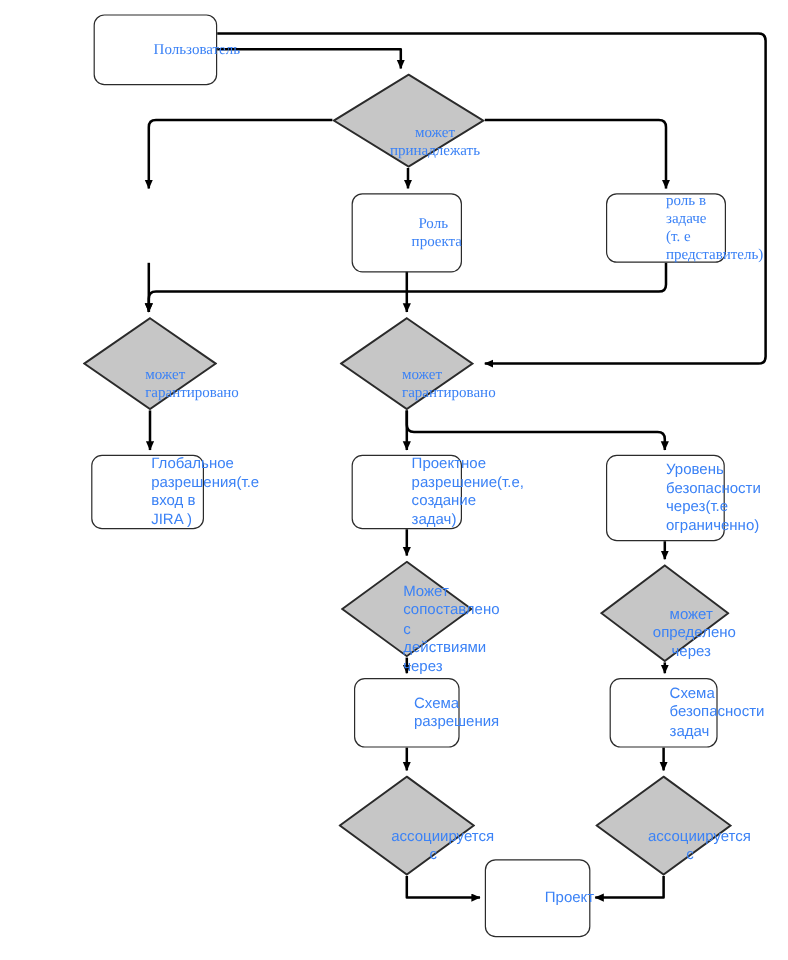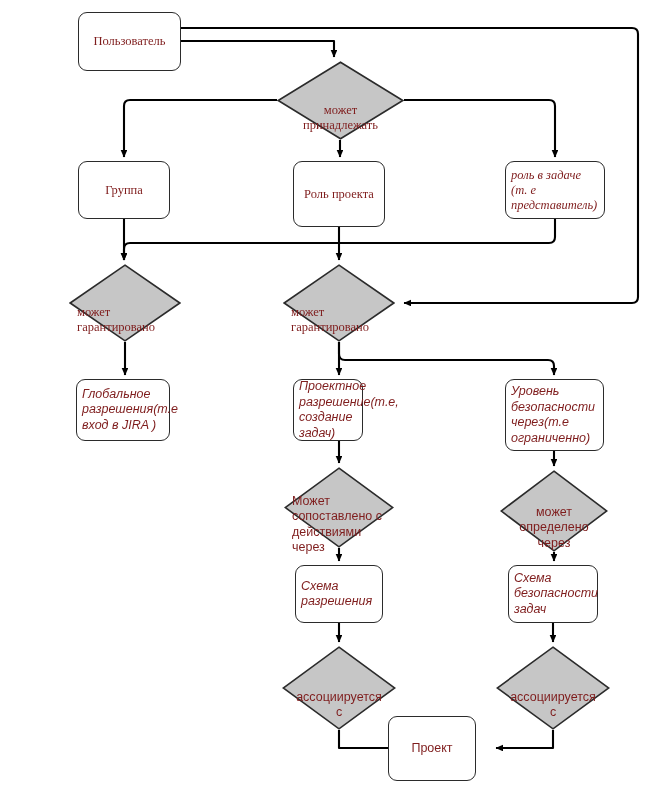--- a/index.html
+++ b/index.html
@@ -22,21 +22,22 @@
     width: 657px;
     height: 800px;
   }
   .node {
     position: absolute;
     box-sizing: border-box;
     display: flex;
     align-items: center;
     justify-content: center;
     text-align: center;
-    color: #7f1d1d;
+    color: #3b82f6;
+    padding-left: 44px;
   }
   
   .box {
     background: #ffffff;
     border: 1.6px solid #2b2b2b;
     border-radius: 9px;
   }
   .box-serif {
     font-family: "Liberation Serif", serif;
     font-size: 12.5px;
@@ -48,21 +49,20 @@
     line-height: 15.5px;
   }
   .box-inner {
     width: 100%;
     padding: 0 5px;
     box-sizing: border-box;
     white-space: pre-line;
   }
   .box-left .box-inner {
     text-align: left;
-    font-style: italic;
   }
   
   .diamond {
     background: transparent;
     border: none;
   }
   .diamond .dshape {
     position: absolute;
     left: 0;
     top: 0;
@@ -154,23 +154,20 @@
   </div>
 
   <div class="node diamond d-serif" style="left:277px; top:61px; width:127px; height:79px;">
     <svg class="dshape" viewBox="0 0 127 79" preserveAspectRatio="none">
       <polygon points="63.5,1.2 125.8,39.5 63.5,77.8 1.2,39.5" fill="#c6c6c6" stroke="#2b2b2b" stroke-width="1.6"></polygon>
     </svg>
     <div class="dlabel">может
 принадлежать</div>
   </div>
 
-  <div class="node box box-serif" style="left:78px; top:161px; width:92px; height:58px;">
-    <div class="box-inner">Группа</div>
-  </div>
 
   <div class="node box box-serif" style="left:293px; top:161px; width:92px; height:66px;">
     <div class="box-inner">Роль проекта</div>
   </div>
 
   <div class="node box box-serif box-left" style="left:505px; top:161px; width:100px; height:58px;">
     <div class="box-inner">роль в задаче
 (т. е
 представитель)</div>
   </div>
@@ -190,21 +187,21 @@
     <div class="dlabel dlabel-left">может
 гарантировано</div>
   </div>
 
   <div class="node box box-sans box-left" style="left:76px; top:379px; width:94px; height:62px;">
     <div class="box-inner">Глобальное
 разрешения(т.е
 вход в JIRA )</div>
   </div>
 
-  <div class="node box box-sans box-left" style="left:293px; top:379px; width:70px; height:62px;">
+  <div class="node box box-sans box-left" style="left:293px; top:379px; width:92px; height:62px;">
     <div class="box-inner">Проектное
 разрешение(т.е,
 создание задач)</div>
   </div>
 
   <div class="node box box-sans box-left" style="left:505px; top:379px; width:99px; height:72px;">
     <div class="box-inner">Уровень
 безопасности
 через(т.е
 ограниченно)</div>
@@ -249,17 +246,17 @@
   </div>
 
   <div class="node diamond d-sans" style="left:496px; top:646px; width:114px; height:84px;">
     <svg class="dshape" viewBox="0 0 114 84" preserveAspectRatio="none">
       <polygon points="57,1.2 112.8,42 57,82.8 1.2,42" fill="#c6c6c6" stroke="#2b2b2b" stroke-width="1.6"></polygon>
     </svg>
     <div class="dlabel">ассоциируется
 с</div>
   </div>
 
-  <div class="node box box-sans" style="left:388px; top:716px; width:88px; height:65px;">
+  <div class="node box box-sans" style="left:404px; top:716px; width:88px; height:65px;">
     <div class="box-inner">Проект</div>
   </div>
 
 </div>
 
 </body></html>

